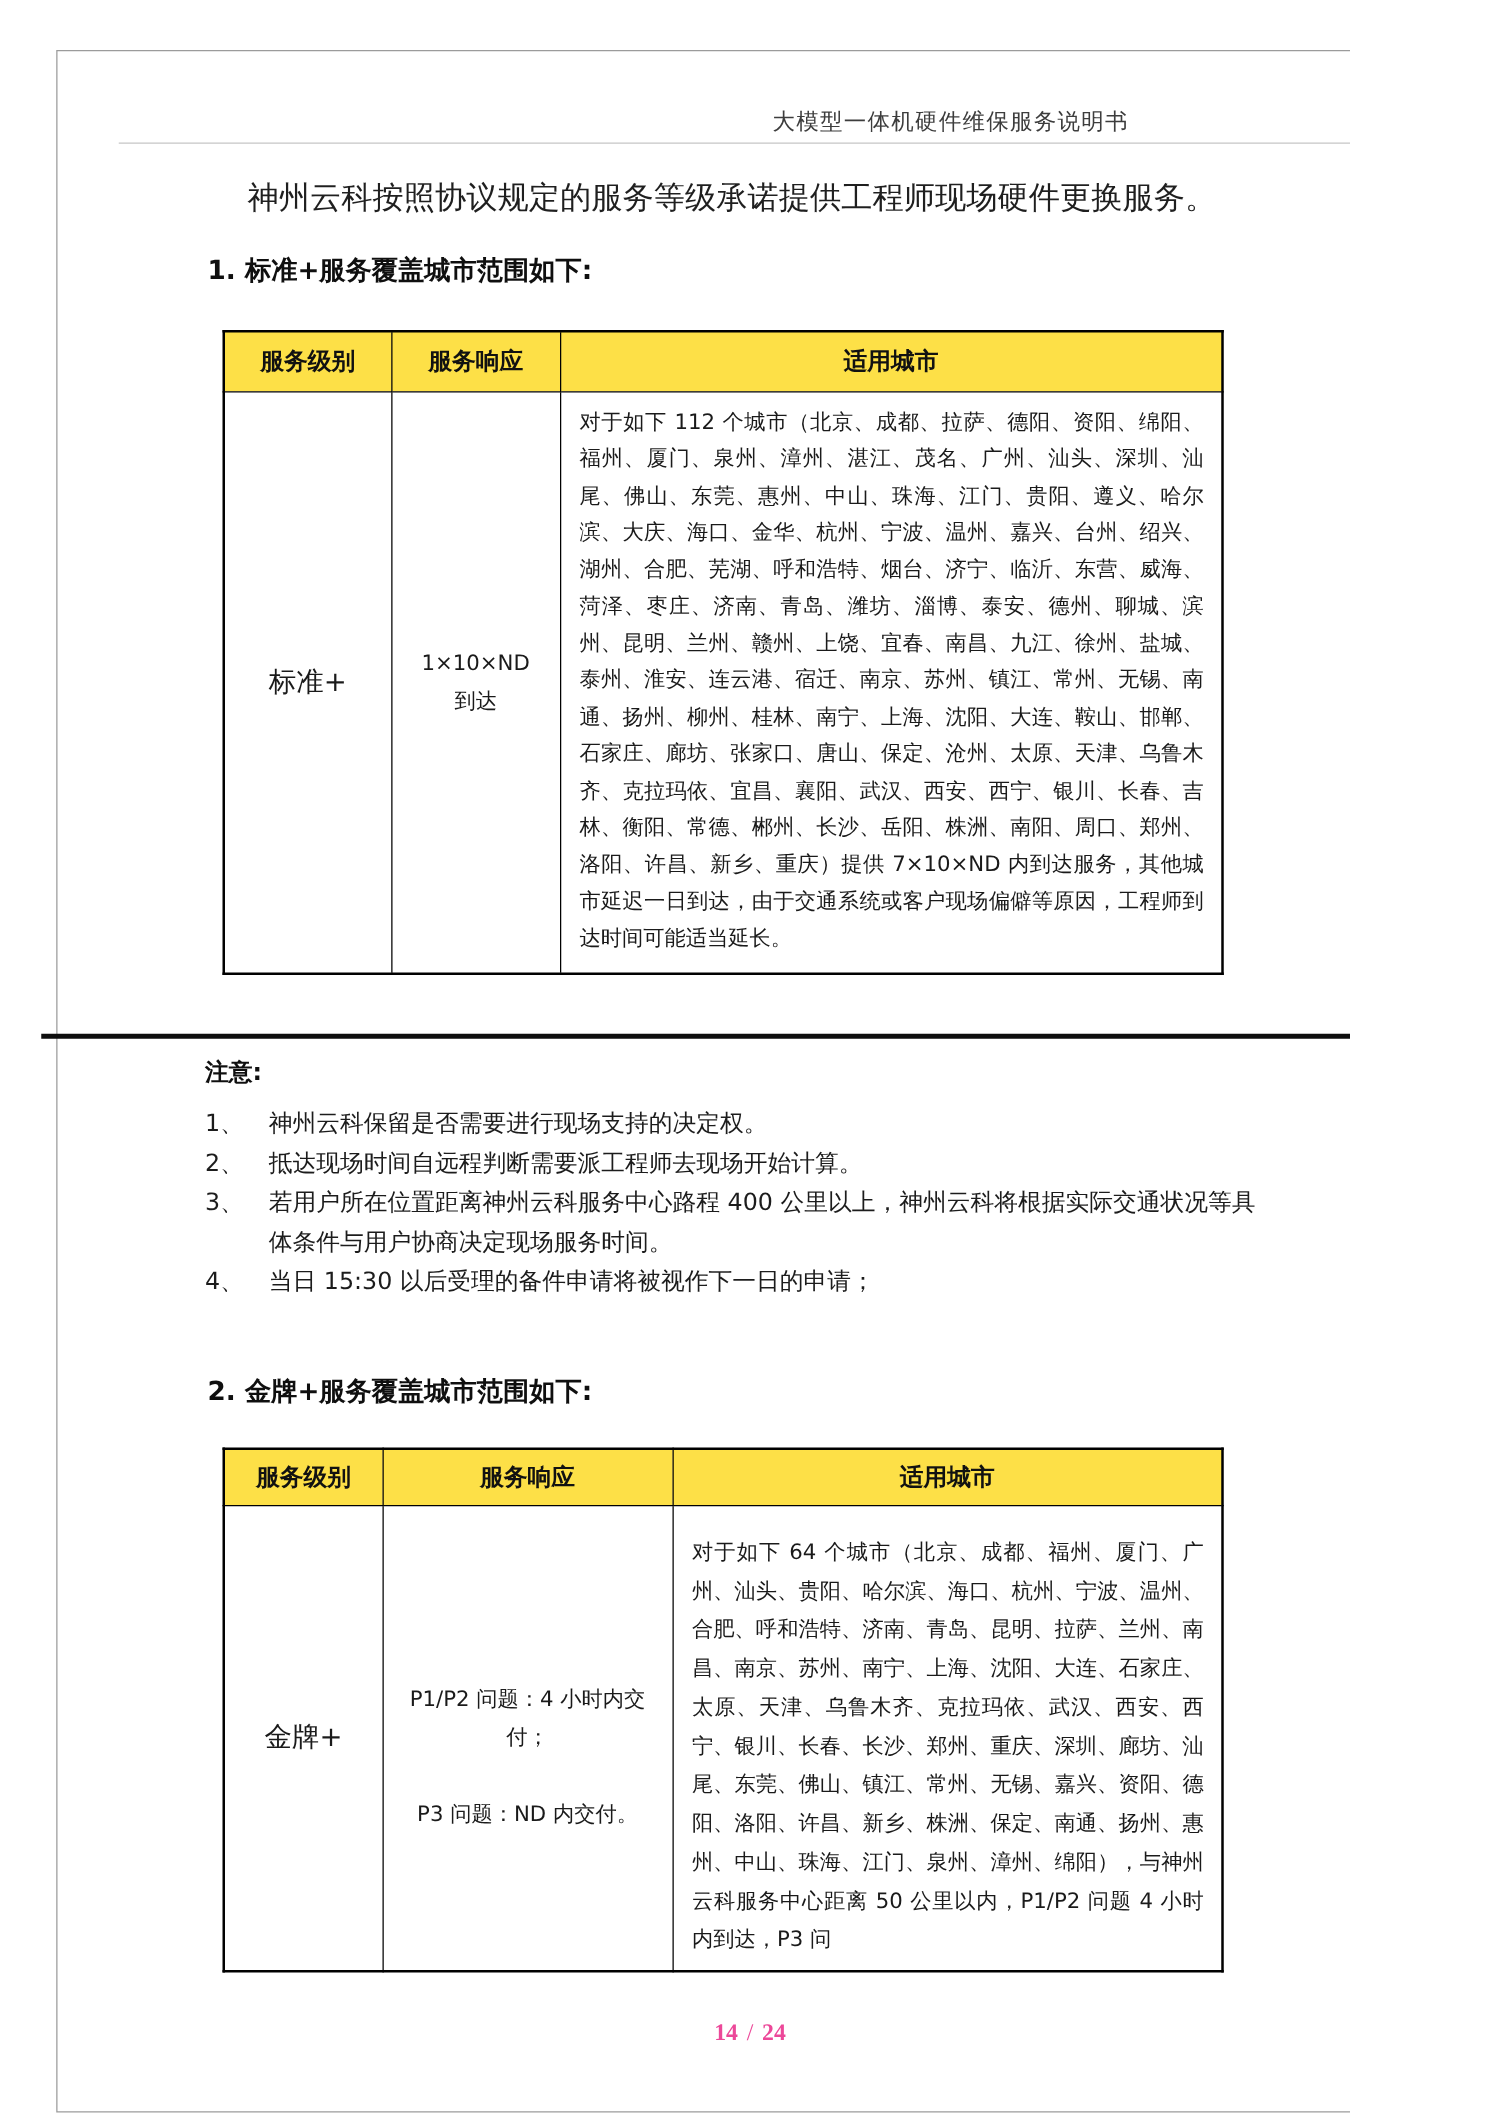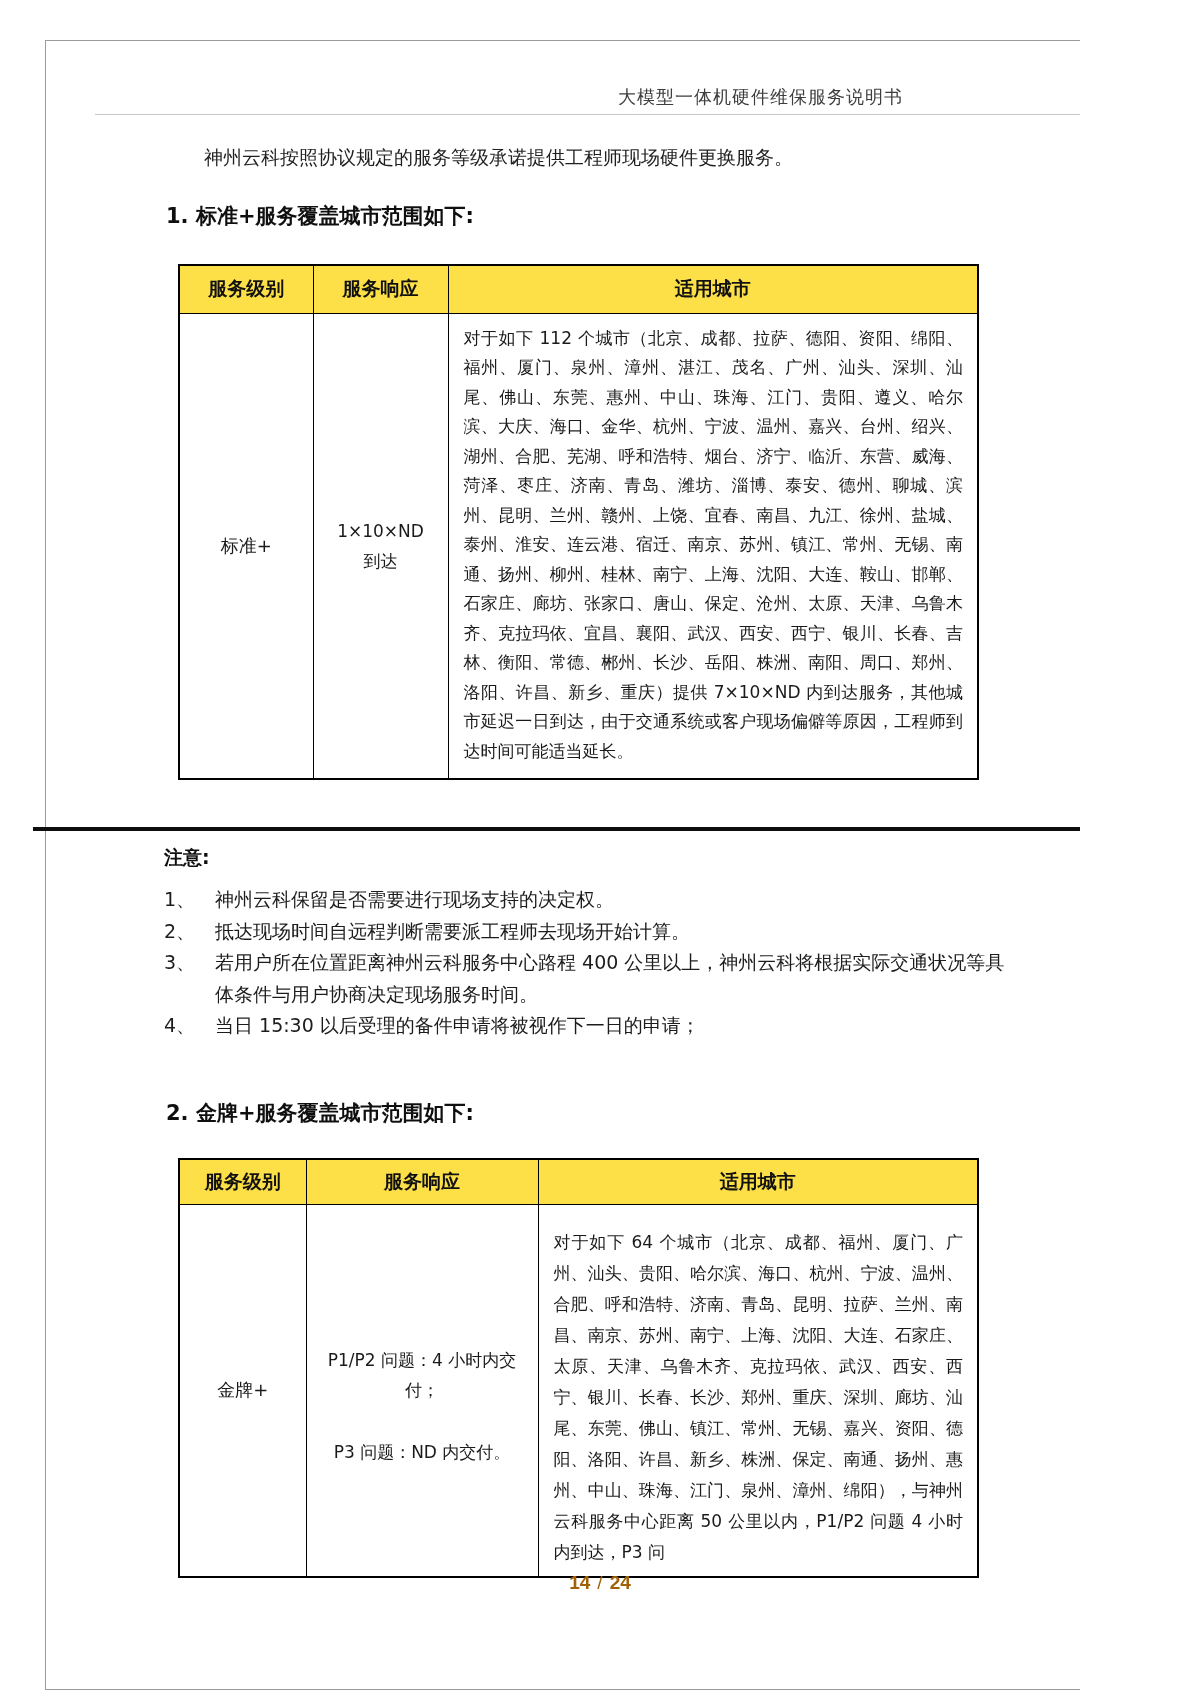--- a/index.html
+++ b/index.html
@@ -7,54 +7,54 @@
   .page {
     position:relative; width:1080px; height:1698px; background:#ffffff;
     font-family:"DejaVu Sans","Liberation Sans",sans-serif; color:#1a1a1a; overflow:hidden;
   }
   .frame { position:absolute; left:45px; top:40px; width:1110px; height:1650px; border:1px solid #9b9b9b; }
   .doc-header-title {
     position:absolute; top:85px; right:177px;
     font-family:"DejaVu Serif","Liberation Serif",serif; font-size:18px; letter-spacing:1px; color:#3d3d3d;
   }
   .doc-header-rule { position:absolute; top:114px; left:95px; width:1010px; height:1px; background:#c6c6c6; }
-  .intro { position:absolute; top:142px; left:166px; width:870px; font-size:19px; line-height:31px; text-indent:2em; color:#1f1f1f; }
+  .intro { position:absolute; top:142px; left:148px; width:870px; font-size:25px; line-height:31px; text-indent:2em; color:#1f1f1f; }
   .sec-heading { position:absolute; left:166px; font-size:21px; line-height:28px; font-weight:bold; color:#0f0f0f; }
   .sec1 { top:202px; }
   .sec2 { top:1099px; }
 
   table.svc { position:absolute; left:178px; width:801px; table-layout:fixed; border-collapse:collapse; border:2px solid #000; background:#fff; }
   .t1 { top:264px; }
   .t2 { top:1158px; }
   table.svc th { border:1px solid #000; background:#fde047; font-size:19px; font-weight:bold; text-align:center; color:#111; }
   .t1 th { height:48px; }
   .t2 th { height:45px; }
   table.svc td { border:1px solid #000; vertical-align:middle; }
   .t1 .col-level { width:134px; } .t1 .col-resp { width:135px; }
   .t2 .col-level { width:127px; } .t2 .col-resp { width:232px; }
-  .c-level { text-align:center; font-size:18px; color:#1a1a1a; }
+  .c-level { text-align:center; font-size:22px; color:#1a1a1a; }
   .c-resp  { text-align:center; font-size:17px; line-height:30px; color:#1a1a1a; padding:0 6px; }
   .resp-line { display:block; }
   .resp-para { display:block; }
   .resp-para.first { margin-bottom:32px;margin-top:32px; }
   .c-cities { vertical-align:top; text-align:justify; color:#1a1a1a;border-radius:18px; }
   .t1 .c-cities { height:437px; padding:10px 14px 12px 15px; font-size:17px; line-height:29.5px; }
   .t2 .c-cities { height:334px; padding:22px 14px 8px 15px; font-size:17px; line-height:31px; }
 
   .divider { position:absolute; top:827px; left:33px; width:1134px; height:4px; background:#0e0e0e; }
   .notes { position:absolute; top:845px; left:164px; width:846px; }
   .notes-label { font-size:19px; font-weight:bold; color:#0f0f0f; margin-bottom:13px; }
   .notes-list { list-style:none; }
   .note-item { display:flex; font-size:19px; line-height:31.5px; color:#1c1c1c; }
   .note-num { width:51px; flex:none; }
   .note-text { flex:1; }
 
   .footer {
-    position:absolute; top:1572px; left:0; width:1200px; text-align:center;
-    font-family:Liberation Sans, sans-serif; font-size:19px; font-weight:bold; color:#a16207;
+    position:absolute; top:1616px; left:0; width:1200px; text-align:center;
+    font-family:Liberation Serif, serif; font-size:19px; font-weight:bold; color:#ec4899;
   }
   .footer-sep { font-weight:normal; margin:0 7px; }
 </style>
 </head>
 <body>
 
 <div class="page">
 
   <div class="frame"></div>
 

